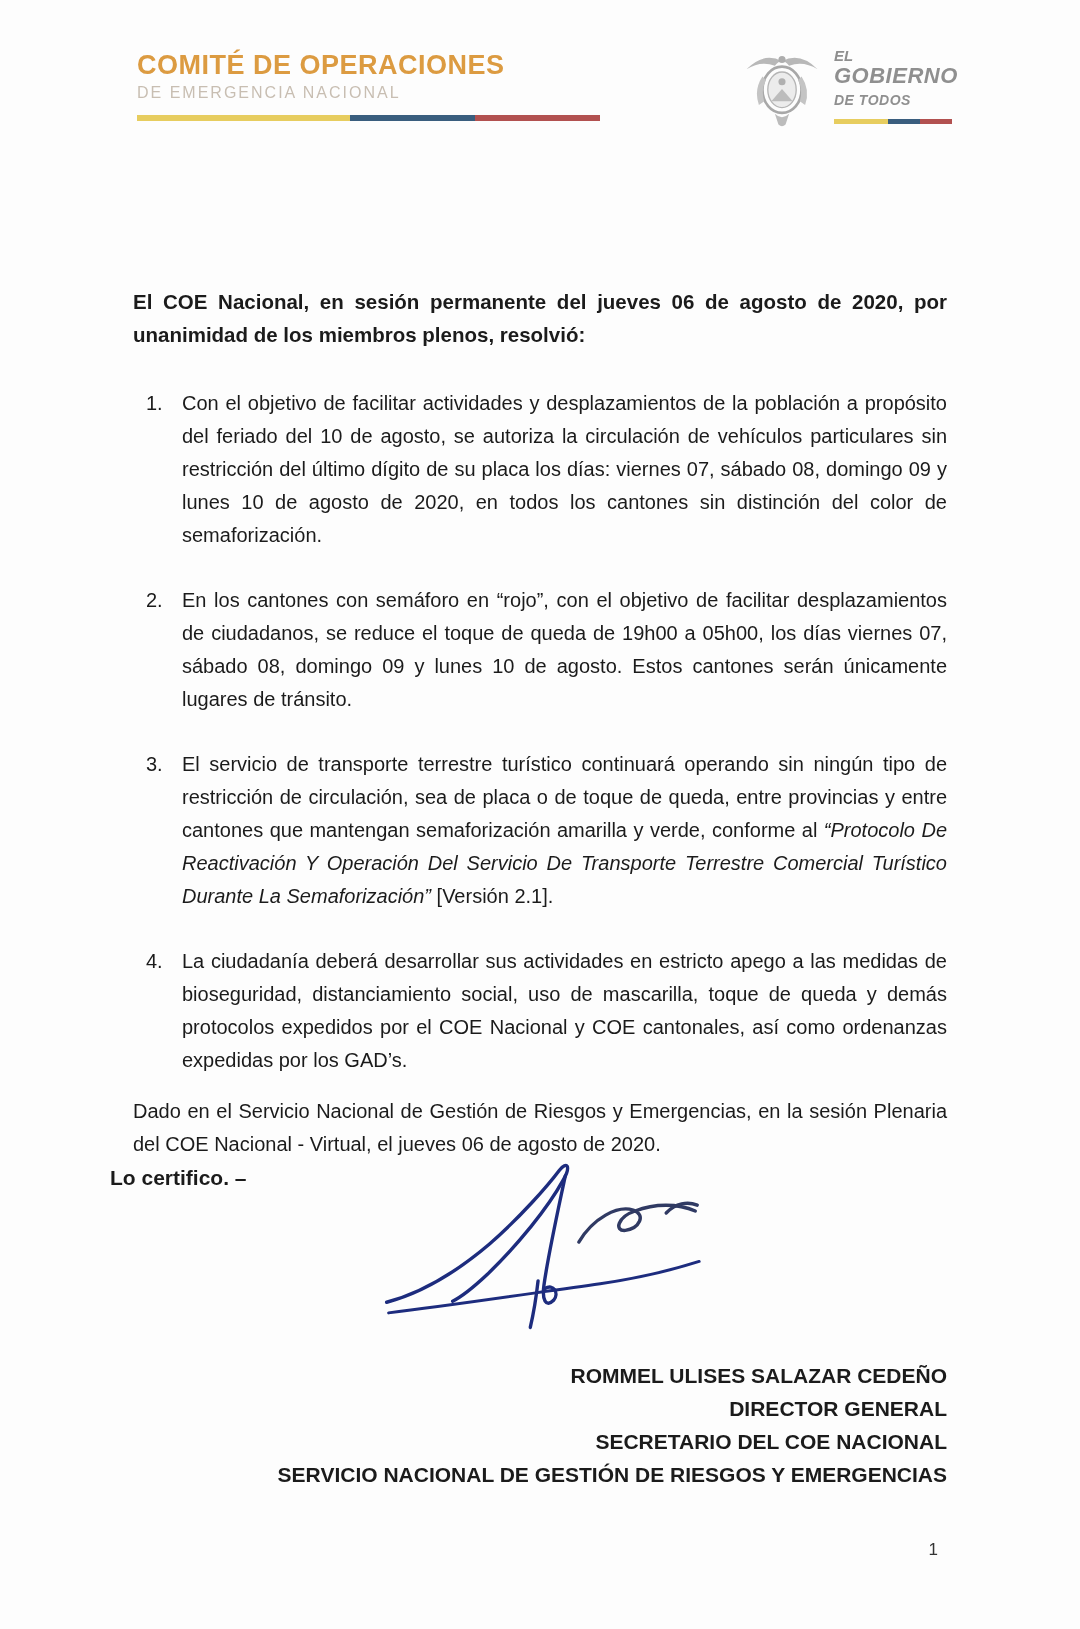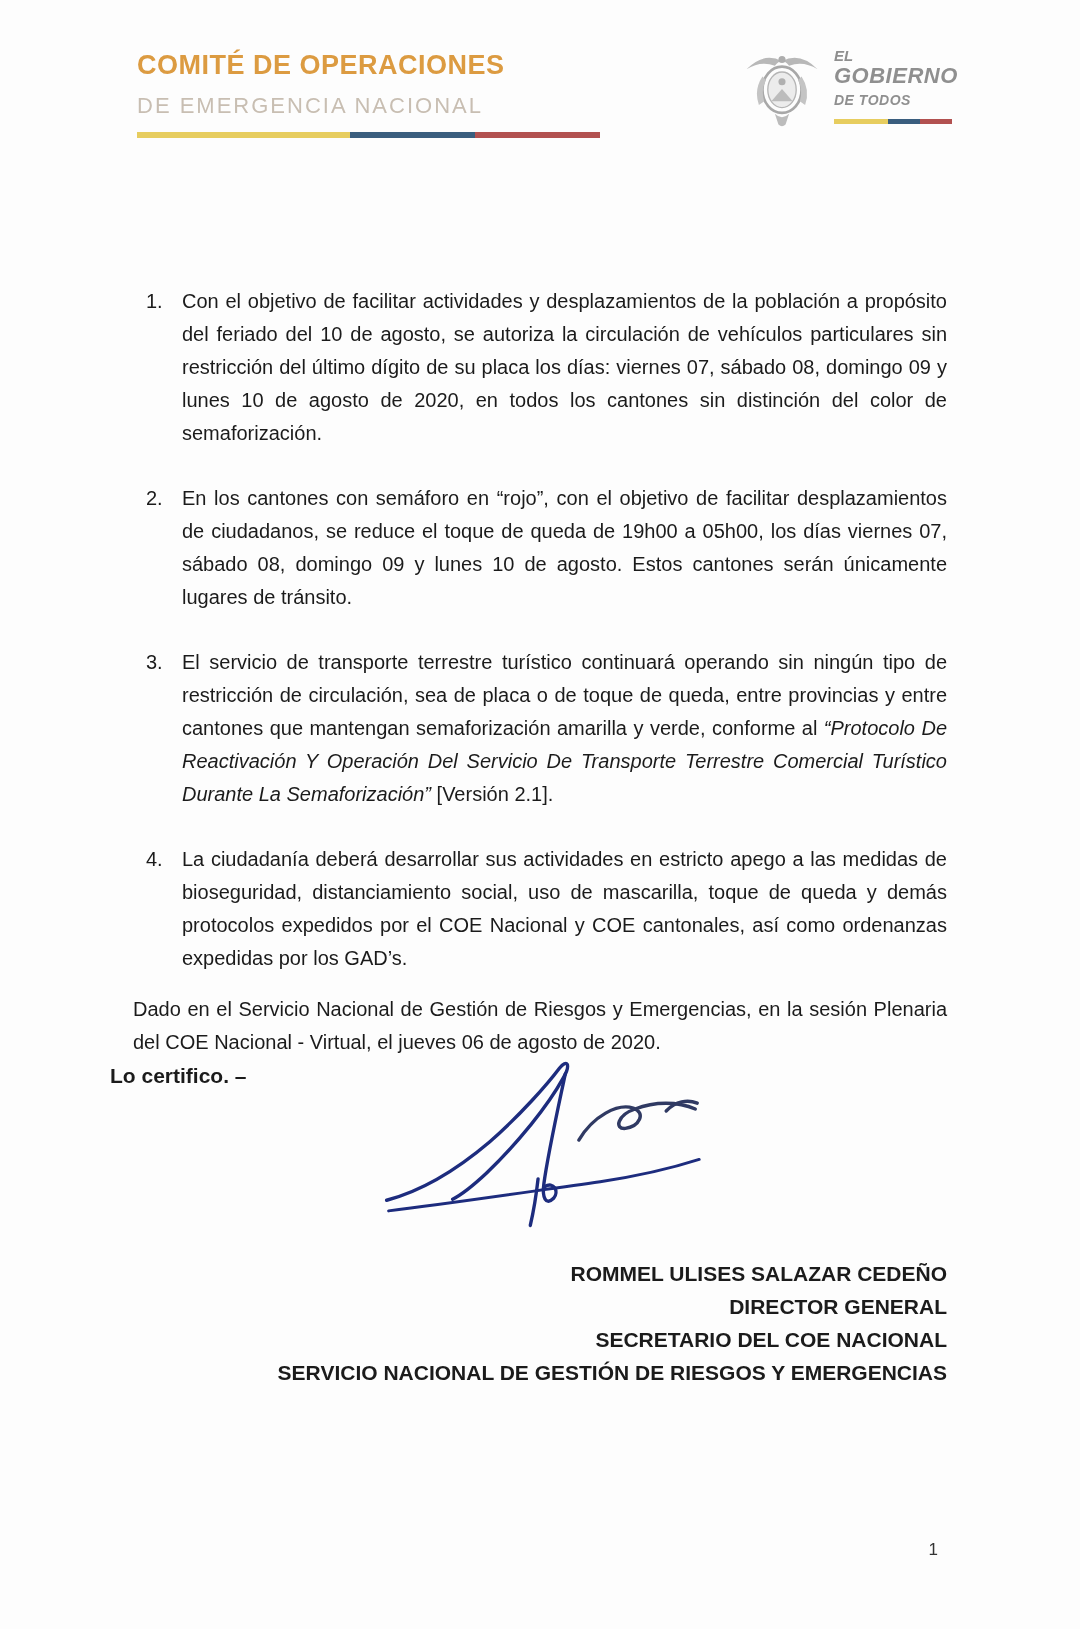--- a/index.html
+++ b/index.html
@@ -11,21 +11,21 @@
     margin: 0 auto;
     background: #fdfdfd;
     font-family: "Liberation Sans", sans-serif;
     color: var(--body-text, #1b1b1b);
     overflow: hidden;
   }
 
   
   .org-logo { position: absolute; left: 137px; top: 50px; }
   .org-line1 { font-size: 27px; font-weight: 700; color: var(--org-orange); letter-spacing: .5px; }
-  .org-line2 { font-size: 22px; font-weight: 400; color: var(--org-gray); letter-spacing: 2px; margin-top: 12px; }
+  .org-line2 { font-size: 16px; font-weight: 400; color: var(--org-gray); letter-spacing: 2px; margin-top: 3px; }
   .stripe { display: flex; width: 463px; height: 6px; margin-top: 13px; }
   .stripe .seg-y { width: 46%; background: var(--flag-yellow); }
   .stripe .seg-b { width: 27%; background: var(--flag-blue); }
   .stripe .seg-r { width: 27%; background: var(--flag-red); }
 
   .gov-logo { position: absolute; left: 736px; top: 48px; display: flex; align-items: flex-start; font-style: italic; }
   .gov-text { margin-left: 6px; color: var(--logo-gray); font-weight: 700; }
   .gov-l1 { font-size: 15px; line-height: 16px; }
   .gov-l2 { font-size: 22px; line-height: 24px; letter-spacing: .5px; }
   .gov-l3 { font-size: 14px; line-height: 24px; letter-spacing: .5px; }
@@ -90,20 +90,21 @@
         <span class="seg-y"></span>
         <span class="seg-b"></span>
         <span class="seg-r"></span>
       </div>
     </div>
   </div>
 
 
   <div class="content">
 
+    <p class="intro">El COE Nacional, en sesión permanente del jueves 06 de agosto de 2020, por unanimidad de los miembros plenos, resolvió:</p>
 
     <div class="res-item">
       <span class="res-num">1.</span>
       <div class="res-text">Con el objetivo de facilitar actividades y desplazamientos de la población a propósito del feriado del 10 de agosto, se autoriza la circulación de vehículos particulares sin restricción del último dígito de su placa los días: viernes 07, sábado 08, domingo 09 y lunes 10 de agosto de 2020, en todos los cantones sin distinción del color de semaforización.</div>
     </div>
 
     <div class="res-item">
       <span class="res-num">2.</span>
       <div class="res-text">En los cantones con semáforo en “rojo”, con el objetivo de facilitar desplazamientos de ciudadanos, se reduce el toque de queda de 19h00 a 05h00, los días viernes 07, sábado 08, domingo 09 y lunes 10 de agosto. Estos cantones serán únicamente lugares de tránsito.</div>
     </div>

